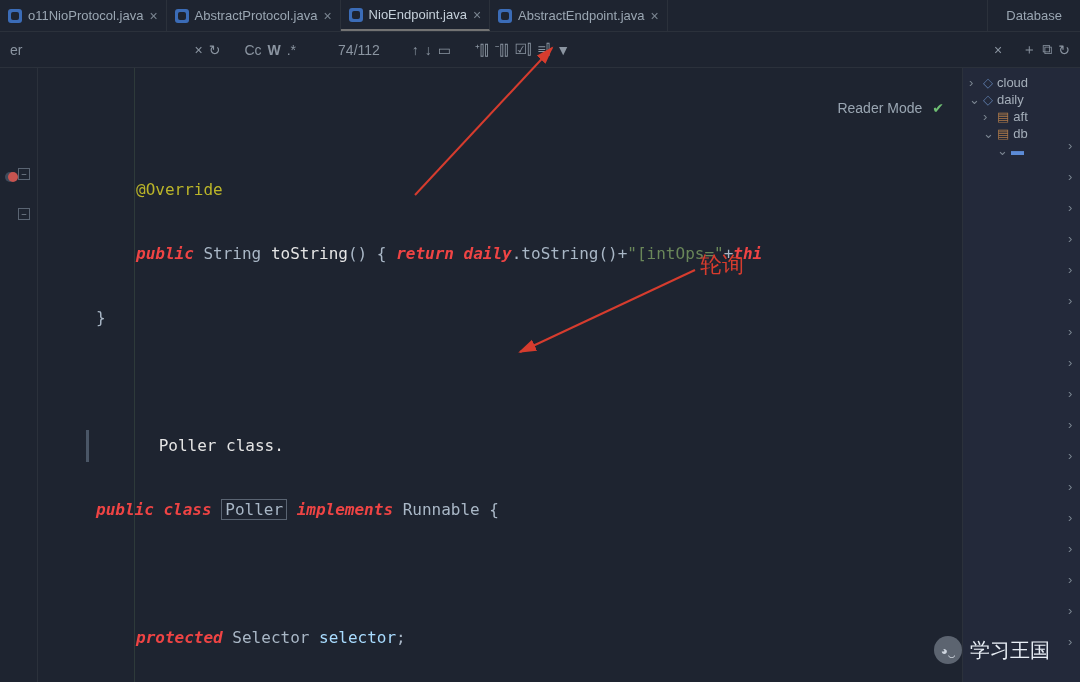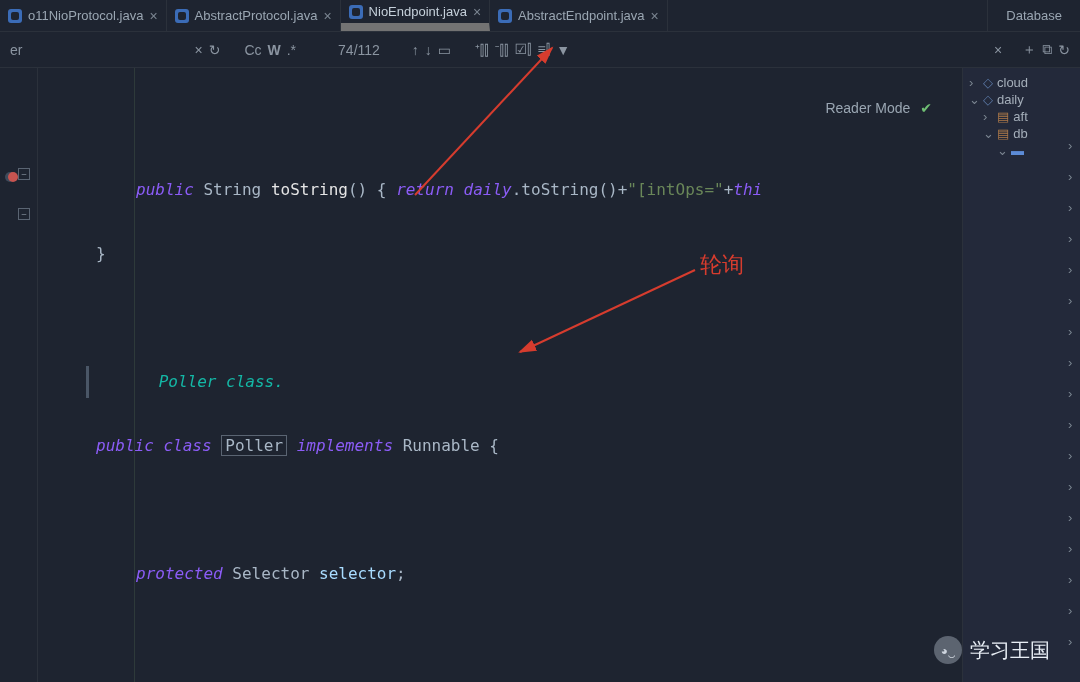--- a/index.html
+++ b/index.html
@@ -23,21 +23,21 @@
     color:#9aa6b2;
     text-align:center;
   }
   .tab {
     display:flex; align-items:center;
     padding:0 8px; height:100%;
     gap:6px;
     cursor:pointer;
     border-right:1px solid #2b313b;
   }
-  .tab.active { border-bottom:8px solid #737373; color:#c5d0da; }
+  .tab.active { border-bottom:2px solid #737373; color:#c5d0da; }
   .file-ico {
     width:14px;height:14px;border-radius:3px;
     background:#3b6cb7;
     position:relative;
     display:inline-block;
   }
   .file-ico::after{content:"";position:absolute;inset:3px;background:#1e2430;border-radius:2px;}
   .close-x{color:#7b8591;font-size:14px;}
   .toolbar {
     display:flex; align-items:center;
@@ -83,47 +83,47 @@
   }
   .tree-row{
     display:flex;align-items:center;gap:4px;
     padding:1px 2px;
     font-size:13px;
   }
   .chev{color:#7b8591;width:10px;display:inline-block;}
   .folder-ico{color:#5c7aa8;}
   .reader-mode{
     position:absolute;
-    right:148px; top:100px;
+    right:136px; top:100px;
     color:#9aa6b2;
     font-family:"Segoe UI",sans-serif;
     font-size:14px;
     display:flex;align-items:center;gap:10px;
   }
   .check{color:#6fbf73;}
   .bp{
     position:absolute;left:8px;top:104px;
     width:10px;height:10px;border-radius:50%;
     background:#c75450;
     box-shadow: -3px 0 0 #3e4a5b;
   }
   .fold{
     position:absolute;left:18px;
     width:12px;height:12px;border:1px solid #5a6472;
     font-size:9px;line-height:10px;text-align:center;
     color:#7b8591;
   }
   
-  .kw{color:#8b5cf6;font-style:italic;}
+  .kw{color:#ef4444;font-style:italic;font-weight:bold;}
   .ann{color:#bbb529;}
   .type{color:#a9b7c6;}
   .ident{color:#a9dcff;}
   .fn{color:#e5e5e5;}
   .str{color:#6a8759;}
-  .cmt{color:#14b8a6;font-style:italic;}
+  .cmt{color:#e5e5e5;}
   .boxed{border:1px solid #5a6472;padding:0 3px;}
   .vline{
     position:absolute;left:96px;top:0;bottom:0;
     width:1px;background:#2e3a3a;
   }
   .annotation1{
     position:absolute;
     left:700px; top:250px;
     color:#d63c2e;
     font-family:"Microsoft YaHei","SimSun",sans-serif;
@@ -221,20 +221,21 @@
 <div class="main">
   <div class="left-gutter">
     <div class="bp"></div>
     <div class="fold" style="top:100px">−</div>
     <div class="fold" style="top:140px">−</div>
   </div>
 
   <div class="editor">
     <div class="vline"></div>
     
+<div style="padding-left:90px;"><span class="ann">@Override</span></div>
 <div style="padding-left:90px;"><span class="kw">public</span> <span class="type">String</span> <span class="fn">toString</span><span>()</span> <span>{</span> <span class="kw">return</span> <span class="kw">daily</span><span>.toString()+</span><span class="str">"[intOps="</span><span>+</span><span class="kw">thi</span></div>
 <div style="padding-left:50px;"><span>}</span></div>
 <div>&nbsp;</div>
 <div style="padding-left:60px;border-left:3px solid #4a5666;margin-left:40px;">&nbsp;<span class="cmt">Poller class.</span></div>
 <div style="padding-left:50px;"><span class="kw">public</span> <span class="kw">class</span> <span class="type boxed">Poller</span> <span class="kw">implements</span> <span class="type">Runnable</span> <span>{</span></div>
 <div>&nbsp;</div>
 <div style="padding-left:90px;"><span class="kw">protected</span> <span class="type">Selector</span> <span class="ident">selector</span>;</div>
 
 
 

